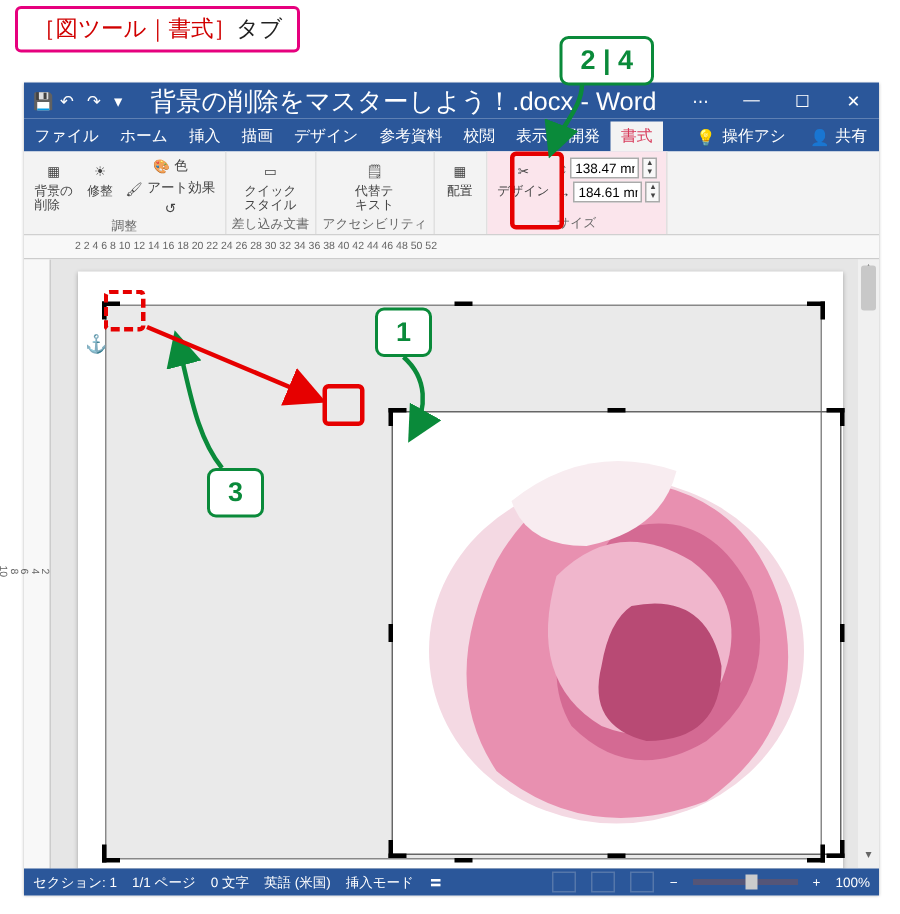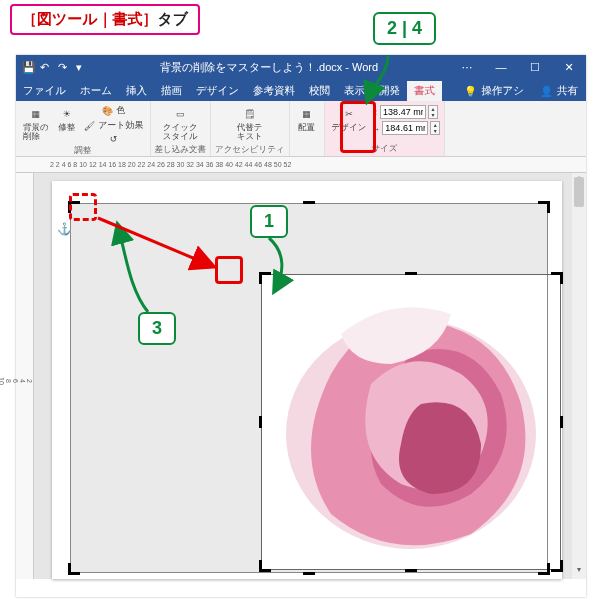--- a/index.html
+++ b/index.html
@@ -1,38 +1,38 @@
 <!DOCTYPE html>
 <html><head>
 <meta charset="utf-8">
 <style>
   * { box-sizing: border-box; margin: 0; padding: 0; font-family: "Yu Gothic UI", "Meiryo", sans-serif; }
   body { background: #fff; width: 600px; height: 609px; position: relative; overflow: hidden; }
 
   
-  .tut-box { position: absolute; border: 2px solid #e6007e; background: #fff; border-radius: 4px; padding: 4px 10px; font-weight: bold; font-size: 15px; z-index: 200; }
+  .tut-box { position: absolute; border: 2px solid #e6007e; background: #fff; border-radius: 4px; padding: 4px 10px; font-weight: normal; font-size: 15px; z-index: 200; }
   .tut-box .red { color: #d00000; }
   .tut-box .bk { color: #222; }
 
   
   .callout { position: absolute; border: 2px solid #0a8a3a; background: #fff; border-radius: 6px; padding: 4px 12px; font-weight: bold; font-size: 18px; color: #0a8a3a; z-index: 150; }
 
   
   .redbox { position: absolute; border: 3px solid #e60000; border-radius: 4px; z-index: 140; }
   .dashed { border-style: dashed; }
 
   
   svg.arrow { position: absolute; z-index: 145; pointer-events: none; }
 
   
   .word { position: absolute; left: 16px; top: 55px; width: 570px; height: 542px; background: #fff; box-shadow: 0 0 2px rgba(0,0,0,.3); }
   .titlebar { height: 24px; background: #2b579a; color: #fff; display: flex; align-items: center; font-size: 11px; }
   .tb-left { display: flex; align-items: center; gap: 6px; padding-left: 6px; }
   .tb-icon { width: 12px; height: 12px; display: inline-block; }
-  .tb-title { flex: 1; text-align: center; font-size: 11px; }
+  .tb-title { flex: 1; text-align: center; font-size: 17px; }
   .tb-right { display: flex; }
   .winbtn { width: 34px; height: 24px; display: flex; align-items: center; justify-content: center; font-size: 11px; }
 
   .tabs { height: 22px; background: #2b579a; display: flex; align-items: flex-end; color: #fff; font-size: 10.5px; }
   .tab { padding: 3px 7px 3px; cursor: pointer; }
   .tab.active { background: #f3f3f3; color: #d83b5b; }
   .tabs-spacer { flex: 1; }
   .tabs .rt { padding: 3px 8px; display:flex; align-items:center; gap:4px;}
 
   .ribbon { height: 56px; background: #f3f3f3; border-bottom: 1px solid #d0d0d0; display: flex; font-size: 9px; color: #444; }
@@ -82,21 +82,21 @@
   .zoomsl .kn{ position:absolute; left:50%; top:-3px; width:8px; height:10px; background:#ccc;}
   .viewbtn { width:16px; height:14px; border:1px solid #5577aa; }
 </style>
 </head>
 <body>
 
 <div class="tut-box" style="left:10px; top:4px;">
   <span class="red">［図ツール｜</span><span class="red">書式</span><span class="red">］</span><span class="bk">タブ</span>
 </div>
 
-<div class="callout" style="left:373px; top:12px;">2 | 4</div>
+<div class="callout" style="left:373px; top:24px;">2 | 4</div>
 
 <svg class="arrow" style="left:350px; top:52px;" width="60" height="60">
   <defs>
       <marker id="ag1" markerWidth="8" markerHeight="8" refX="6" refY="4" orient="auto">
         <path d="M0,0 L8,4 L0,8 z" fill="#0a8a3a"></path>
       </marker>
     </defs>
   <path d="M38,4 C38,20 24,32 18,48" stroke="#0a8a3a" stroke-width="3" fill="none" marker-end="url(#ag1)"></path>
 </svg>
 
@@ -275,20 +275,38 @@
       </div>
     </div>
   </div>
 
   <div class="scroll-v">
     <div class="arr" style="top:0">▴</div>
     <div class="thumb"></div>
     <div class="arr" style="bottom:0">▾</div>
   </div>
 
+  <div class="statusbar">
+    <span>セクション: 1</span>
+    <span>1/1 ページ</span>
+    <span>0 文字</span>
+    <span>英語 (米国)</span>
+    <span>挿入モード</span>
+    <span>〓</span>
+    <span class="sp"></span>
+    <span class="viewbtn"></span>
+    <span class="viewbtn"></span>
+    <span class="viewbtn"></span>
+    <span>−</span>
+    <div class="zoomsl">
+        <div class="kn"></div>
+      </div>
+    <span>+</span>
+    <span>100%</span>
+  </div>
 </div>
 
 <div class="redbox dashed" style="left:69px; top:193px; width:28px; height:28px;"></div>
 
 <div class="redbox" style="left:215px; top:256px; width:28px; height:28px;"></div>
 
 <div class="redbox" style="left:340px; top:101px; width:36px; height:52px;"></div>
 
 <div class="callout" style="left:250px; top:205px;">1</div>
 

